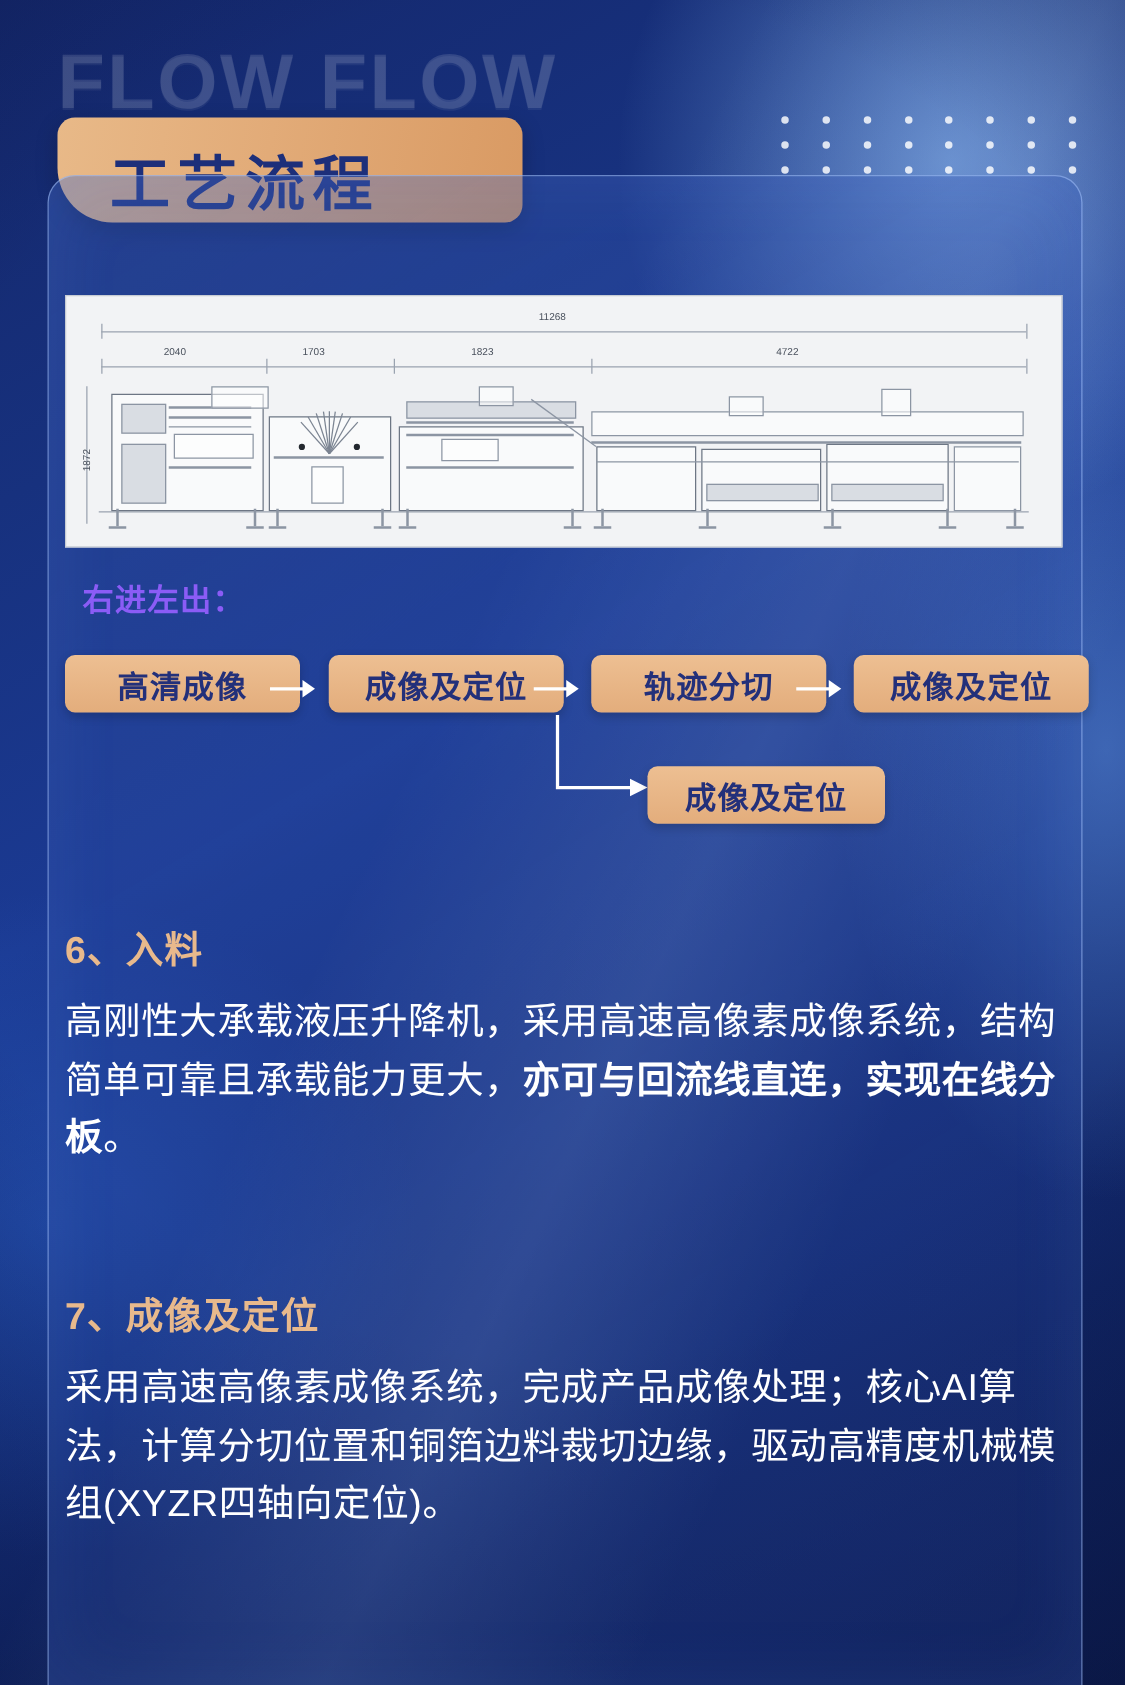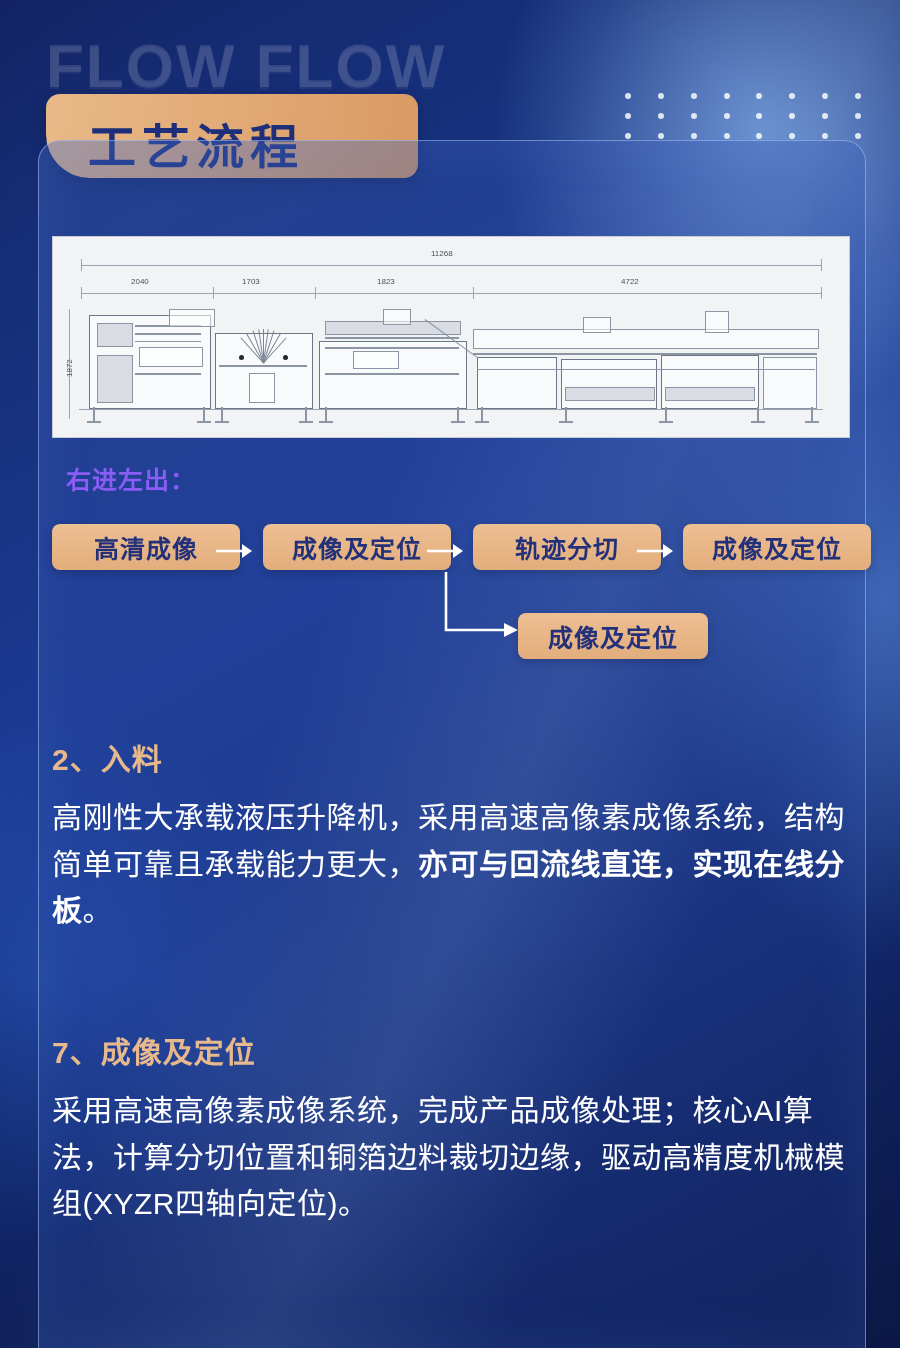--- a/index.html
+++ b/index.html
@@ -366,21 +366,21 @@
 <div class="chip" style="left:683px; top:524px; width:156px;">成像及定位</div>
 
 <div class="branch">
   <svg width="84" height="72" viewBox="0 0 84 72" aria-hidden="true">
     <path d="M6 0 V58 H66" stroke="#ffffff" stroke-width="2.6" fill="none"></path>
     <path d="M64 51 L78 58 L64 65 Z" fill="#ffffff"></path>
   </svg>
 </div>
 <div class="chip" style="left:518px; top:613px; width:158px;">成像及定位</div>
 
-<div class="sec-title" style="left:52px; top:735px;">2、入料</div>
+<div class="sec-title" style="left:52px; top:735px;">6、入料</div>
 <div class="sec-body" style="left:52px; top:795px; width:796px;">
   <span>高刚性大承载液压升降机，采用高速高像素成像系统，结构简单可靠且承载能力更大，</span><b>亦可与回流线直连，实现在线分板</b><span>。</span>
 </div>
 
 <div class="sec-title" style="left:52px; top:1028px;">7、成像及定位</div>
 <div class="sec-body" style="left:52px; top:1088px; width:796px;">
   <span>采用高速高像素成像系统，完成产品成像处理；核心AI算法，计算分切位置和铜箔边料裁切边缘，驱动高精度机械模组(XYZR四轴向定位)。</span>
 </div>
 
 </body></html>

